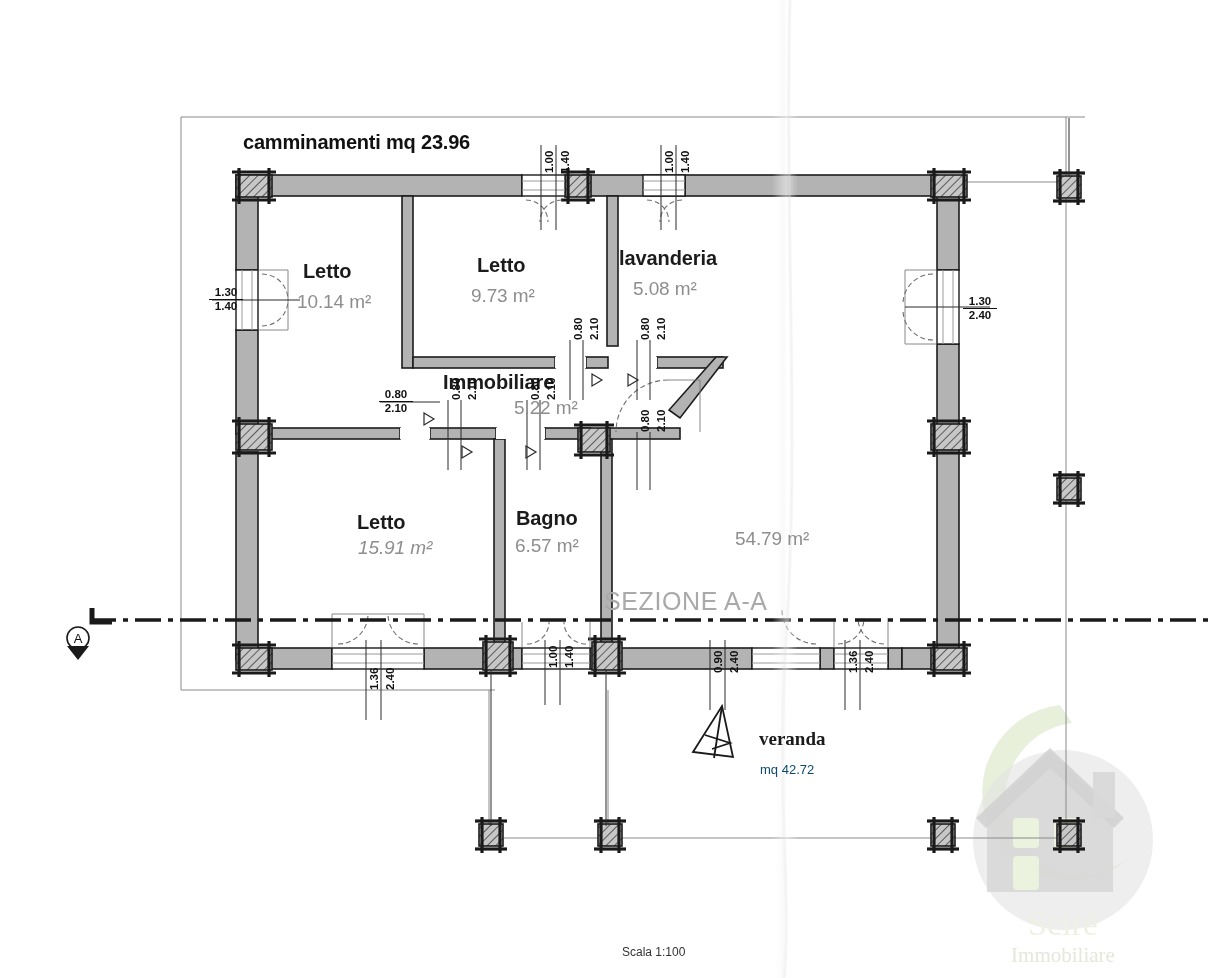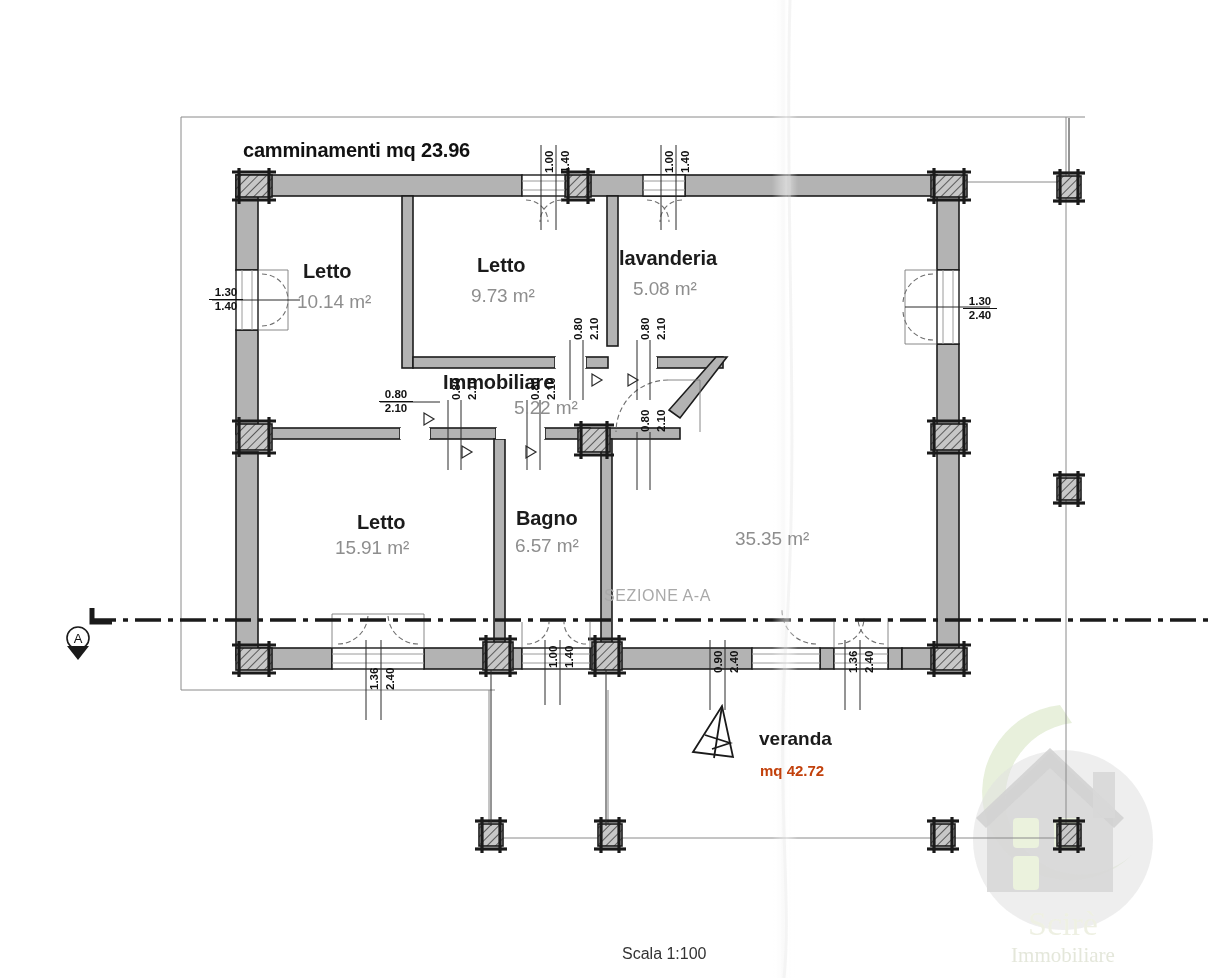--- a/index.html
+++ b/index.html
@@ -54,28 +54,29 @@
   .head-note {
     font-size: 20px;
     font-weight: 700;
     color: #111;
     letter-spacing: -0.2px;
   }
   .veranda-name {
     font-size: 19px;
     font-weight: 600;
     color: #1b1b1b;
+    font-family: Liberation Serif, serif;
   }
   .veranda-area {
-    font-size: 15px;
-    font-weight: 700;
-    color: #c2410c;
+    font-size: 13px;
+    font-weight: 400;
+    color: #0c4a6e;
   }
   .section-label {
-    font-size: 16px;
+    font-size: 25px;
     font-weight: 400;
     color: #a9a9a9;
     letter-spacing: 0.6px;
   }
 
   
   .dim-h {
     position: absolute;
     font-size: 11.5px;
     font-weight: 700;
@@ -105,21 +106,21 @@
   
   .title-main {
     position: absolute;
     font-size: 46px;
     font-weight: 700;
     color: #222;
     letter-spacing: 0.5px;
   }
   .title-scale {
     position: absolute;
-    font-size: 16px;
+    font-size: 12px;
     font-weight: 400;
     color: #333;
   }
   .wm-text-main {
     font-family: "Liberation Serif", serif;
     font-size: 34px;
     fill: #eef0e2;
   }
   .wm-text-sub {
     font-family: "Liberation Serif", serif;
@@ -495,41 +496,41 @@
       <path d="M 790 0 C 784 220 800 430 786 640 C 776 800 792 900 784 978" fill="none" stroke="#ececec" stroke-width="3"></path>
     </g>
 
     <g fill="none" stroke="#1a1a1a" stroke-width="1.8">
       <path d="M 693 752 L 722 706 L 733 757 Z"></path>
       <path d="M 714 758 L 722 706"></path>
       <path d="M 705 735 L 730 743 L 712 749"></path>
     </g>
   </svg>
 
-  <div class="lbl head-note" style="left:243px; top:140px;text-align:center;">camminamenti mq 23.96</div>
+  <div class="lbl head-note" style="left:243px; top:132px;text-align:center;">camminamenti mq 23.96</div>
 
   <div class="lbl room-name" style="left:303px; top:261px;">Letto</div>
   <div class="lbl room-area" style="left:297px; top:292px;">10.14 m²</div>
 
   <div class="lbl room-name" style="left:477px; top:255px;">Letto</div>
   <div class="lbl room-area" style="left:471px; top:286px;">9.73 m²</div>
 
   <div class="lbl room-name" style="left:619px; top:248px;">lavanderia</div>
   <div class="lbl room-area" style="left:633px; top:279px;">5.08 m²</div>
 
   <div class="lbl room-name" style="left:443px; top:372px;">Immobiliare</div>
   <div class="lbl room-area" style="left:490px; top:398px;margin-left:24px;">5.22 m²</div>
 
   <div class="lbl room-name" style="left:357px; top:512px;">Letto</div>
-  <div class="lbl room-area" style="left:335px; top:538px;">15.91 m²</div>
+  <div class="lbl room-area" style="left:358px; top:538px;font-style:italic;">15.91 m²</div>
 
   <div class="lbl room-name" style="left:516px; top:508px;text-align:right;">Bagno</div>
   <div class="lbl room-area" style="left:515px; top:536px;">6.57 m²</div>
 
-  <div class="lbl room-area" style="left:735px; top:529px;">35.35 m²</div>
+  <div class="lbl room-area" style="left:735px; top:529px;">54.79 m²</div>
 
   <div class="lbl section-label" style="left:604px; top:588px;">SEZIONE A-A</div>
 
   <div class="lbl veranda-name" style="left:759px; top:729px;">veranda</div>
   <div class="lbl veranda-area" style="left:760px; top:763px;">mq 42.72</div>
 
   <div class="dim-v" style="left:543px; top:173px;">1.00</div>
   <div class="dim-v" style="left:559px; top:173px;">1.40</div>
 
   <div class="dim-v" style="left:663px; top:173px;">1.00</div>

